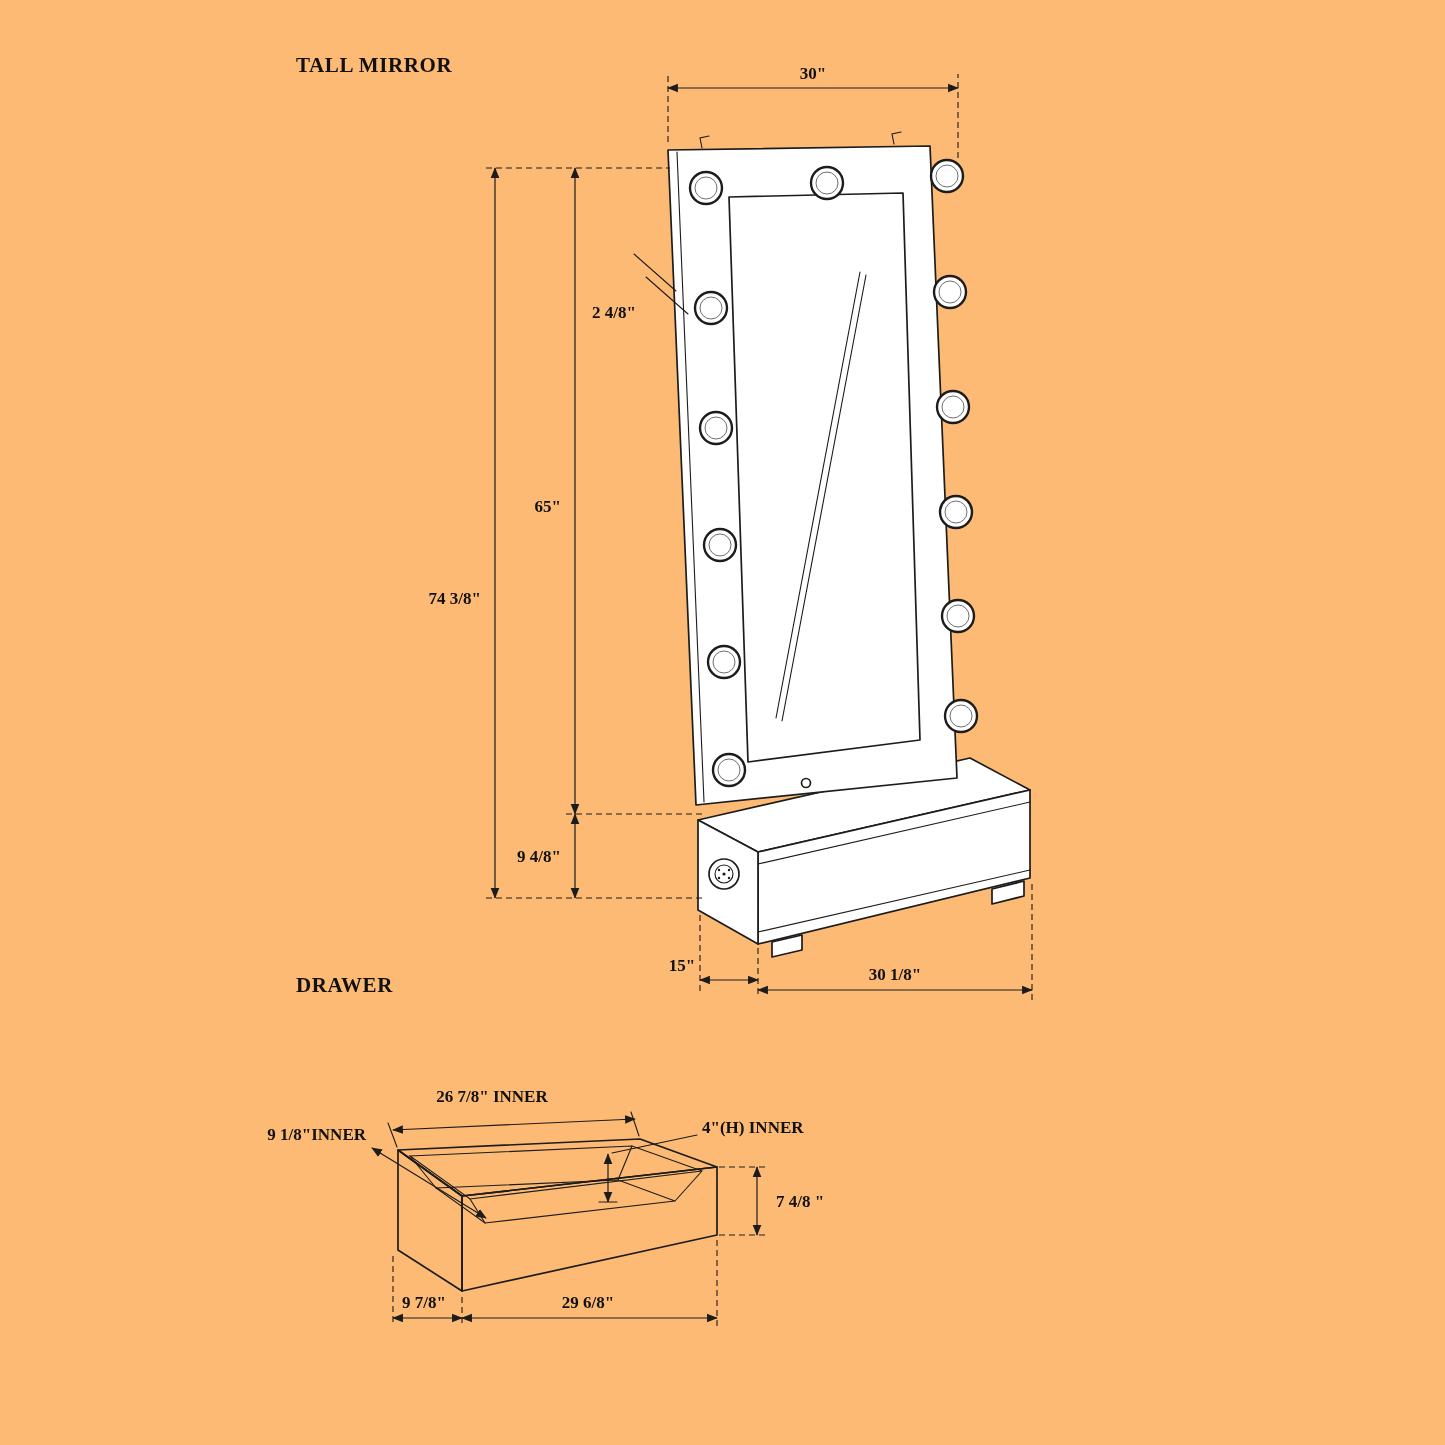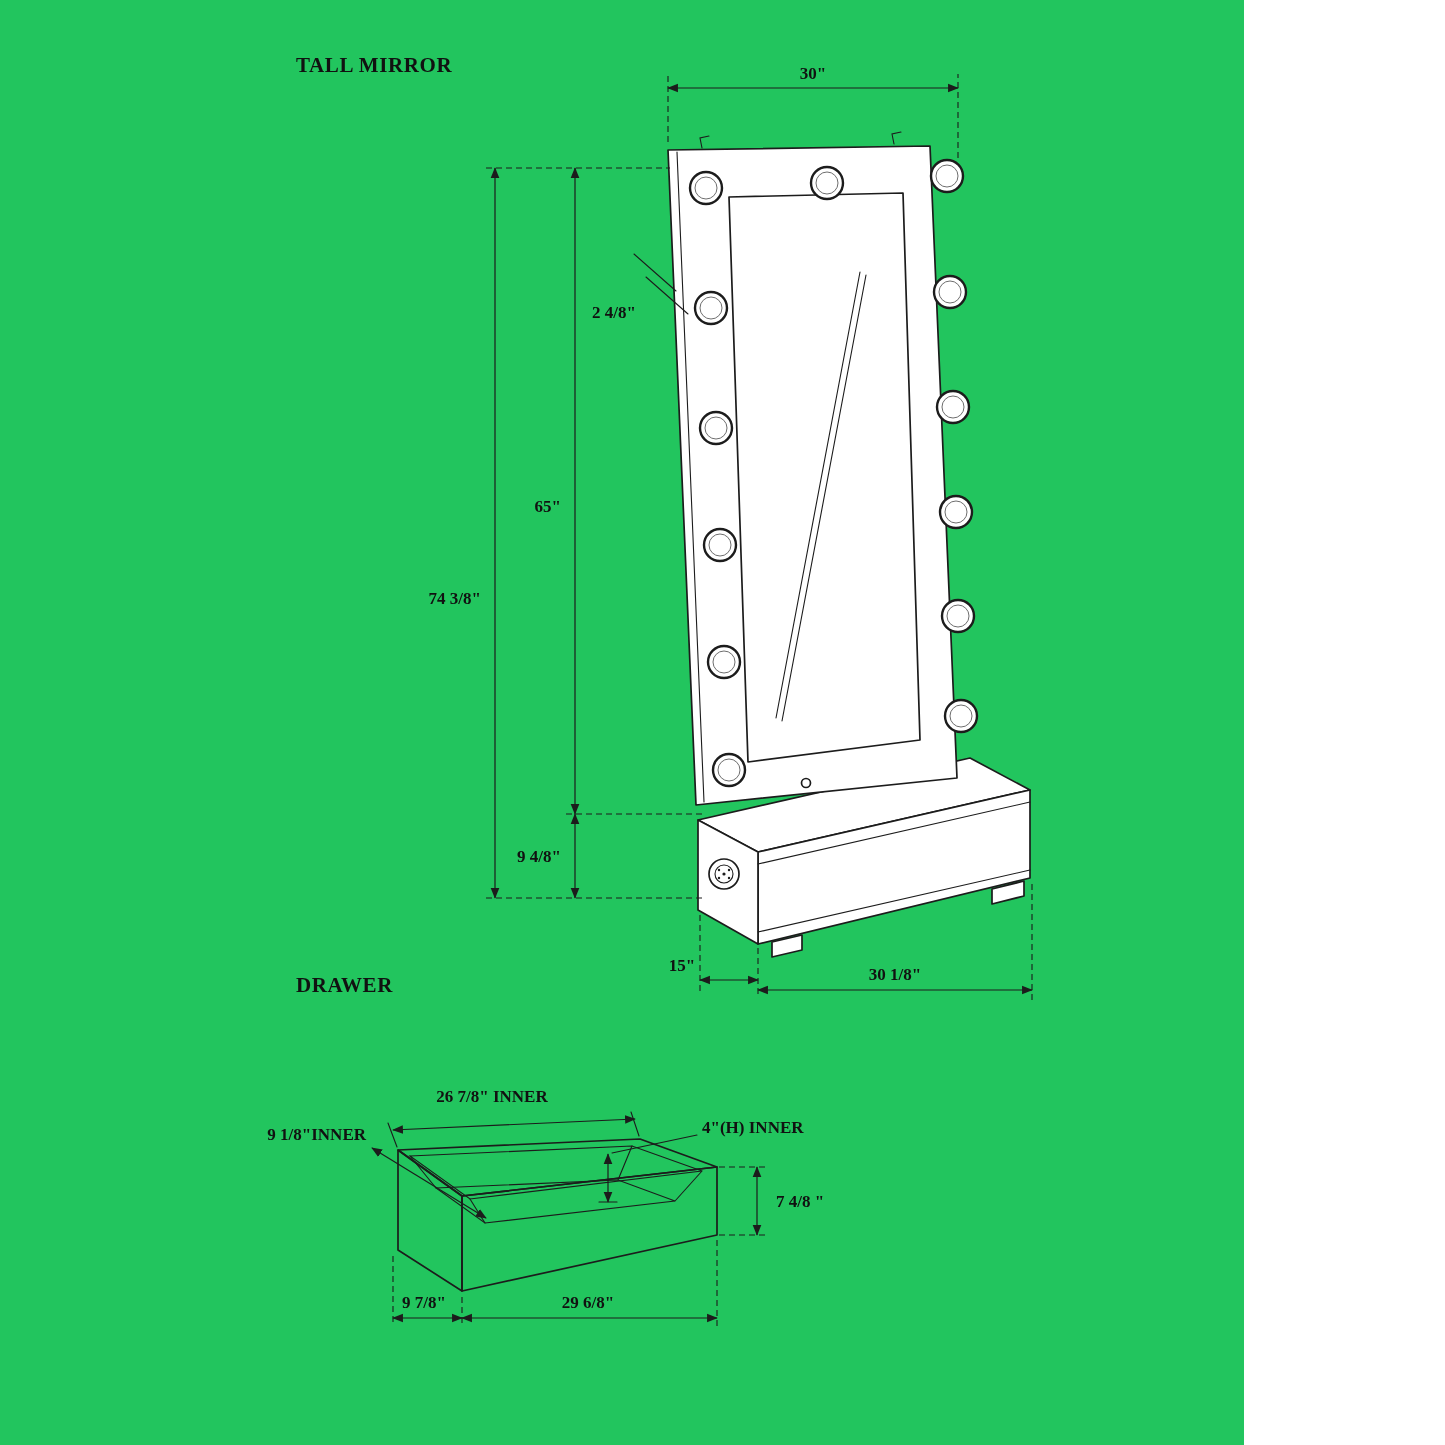--- a/index.html
+++ b/index.html
@@ -1,16 +1,16 @@
 <!DOCTYPE html>
 <html><head>
 <meta charset="utf-8">
 <style>
   html,body{margin:0;padding:0;background:#ffffff;}
-  .canvas{width:1244px;height:1445px;background:#22c55e;position:relative;overflow:hidden;
+  .canvas{width:1445px;height:1445px;background:#fdba74;position:relative;overflow:hidden;
           font-family:"Liberation Serif",serif;}
   svg{display:block}
   .objf{fill:#ffffff;stroke:#1c1c1c;stroke-width:1.7;stroke-linejoin:round}
   .obj{fill:none;stroke:#1c1c1c;stroke-width:1.7;stroke-linejoin:round;stroke-linecap:round}
   .thin{fill:none;stroke:#1c1c1c;stroke-width:1.1;stroke-linecap:round}
   .dimline{fill:none;stroke:#1c1c1c;stroke-width:1.2}
   .ext{fill:none;stroke:#1c1c1c;stroke-width:1.1;stroke-dasharray:6 4}
   .bulb{fill:#ffffff;stroke:#1c1c1c;stroke-width:2.4}
   .bulbi{fill:none;stroke:#6e6e6e;stroke-width:1}
   text.dim{font-family:"Liberation Serif",serif;font-weight:bold;font-size:17px;fill:#111111}

